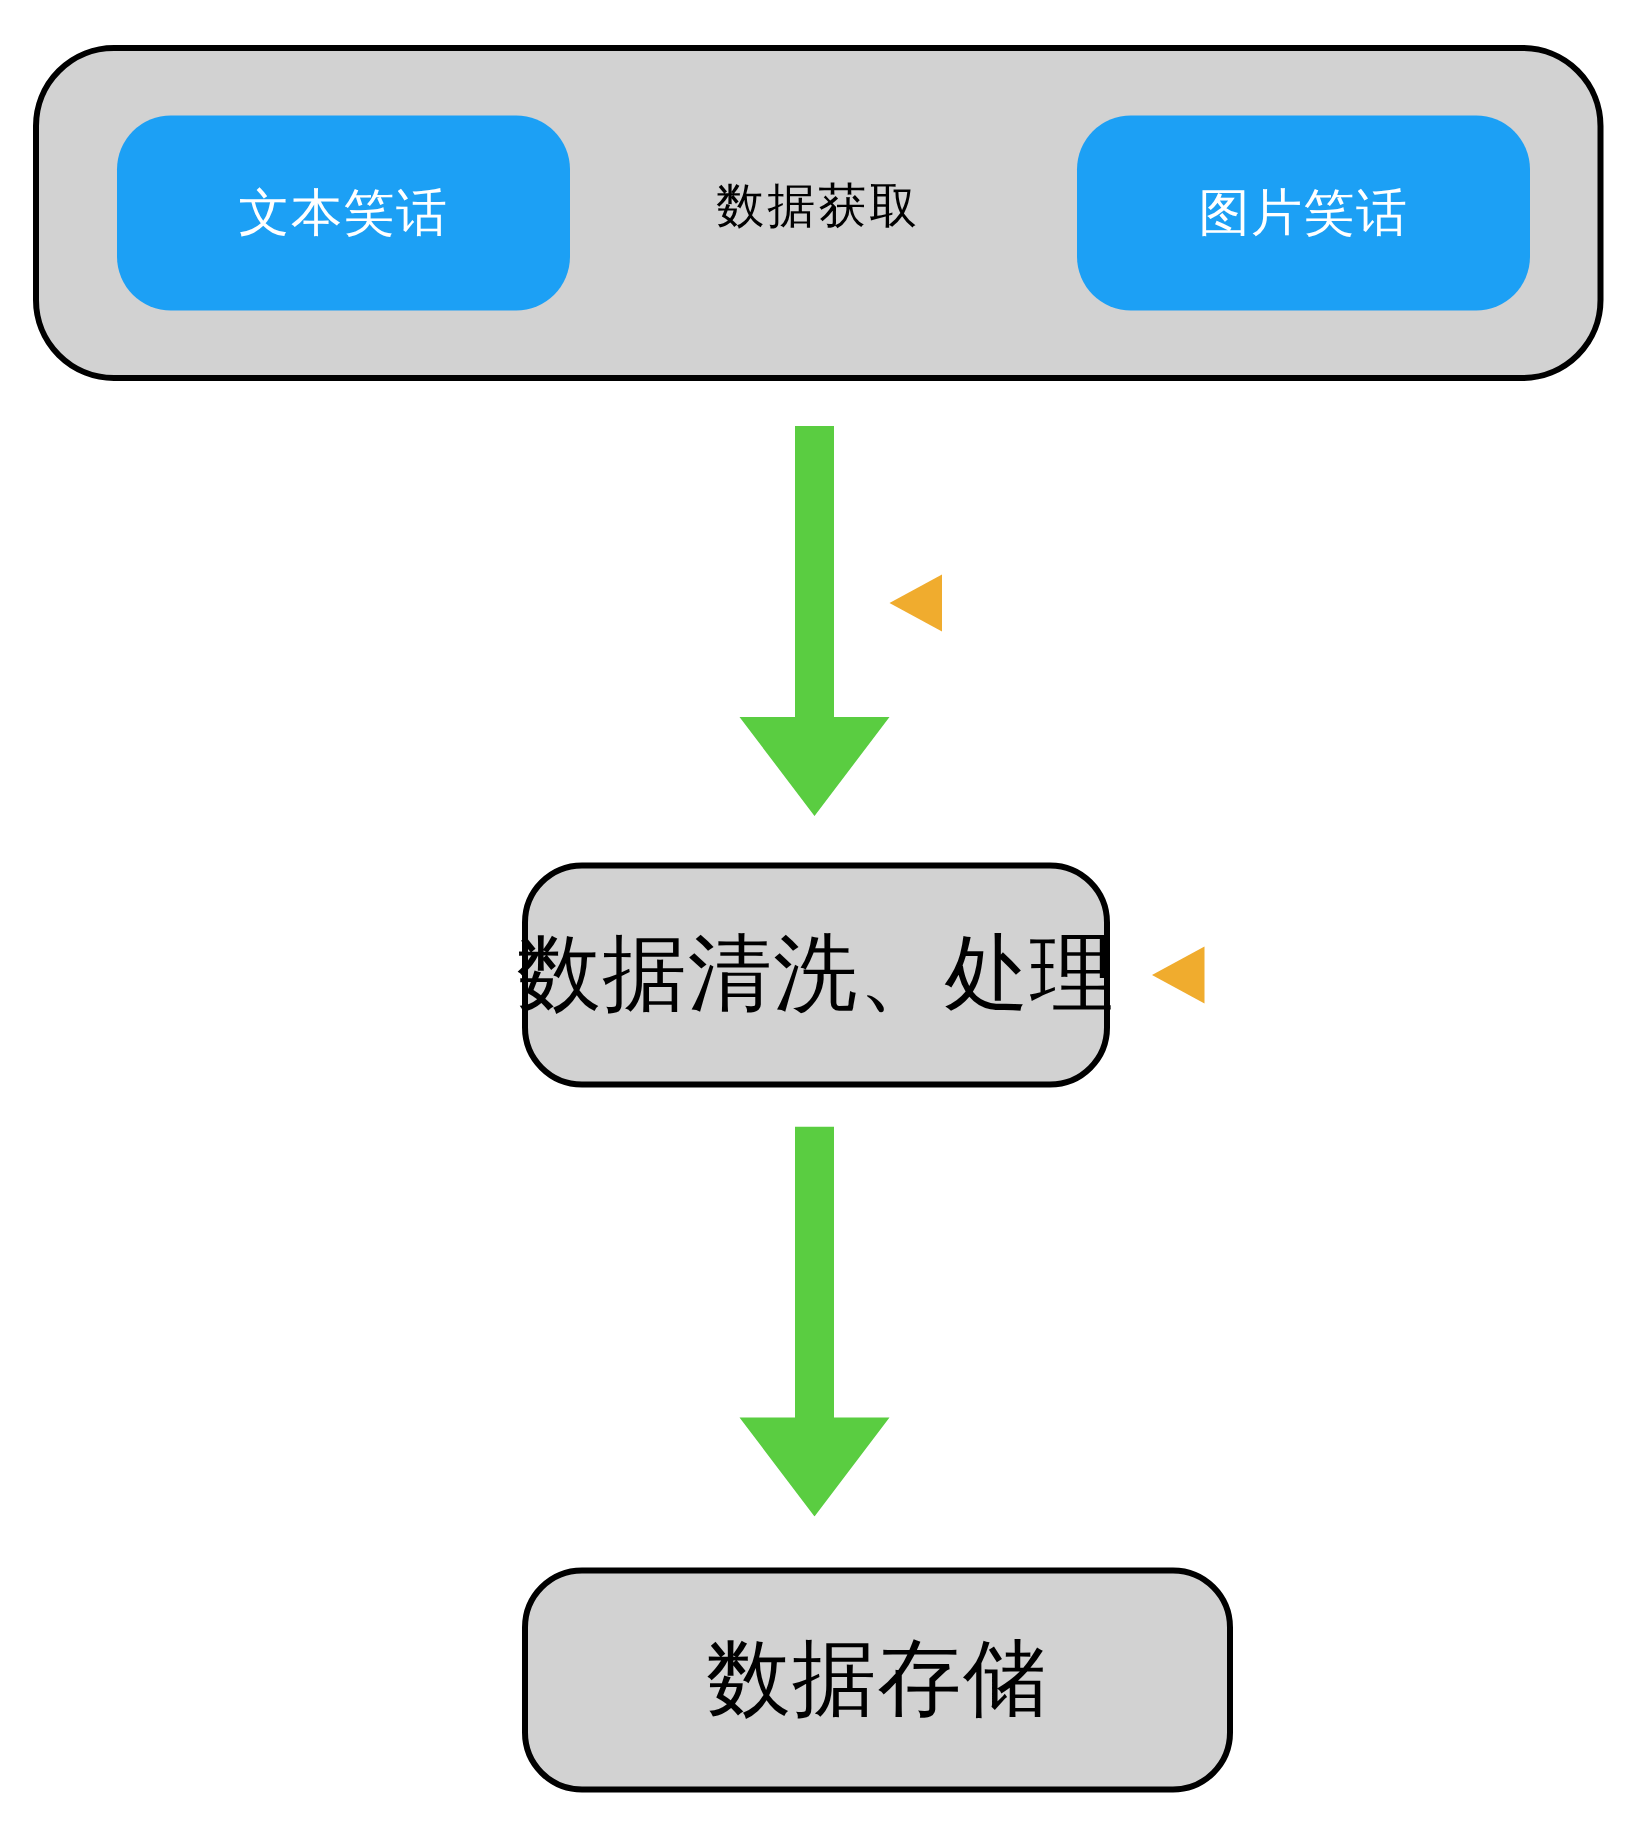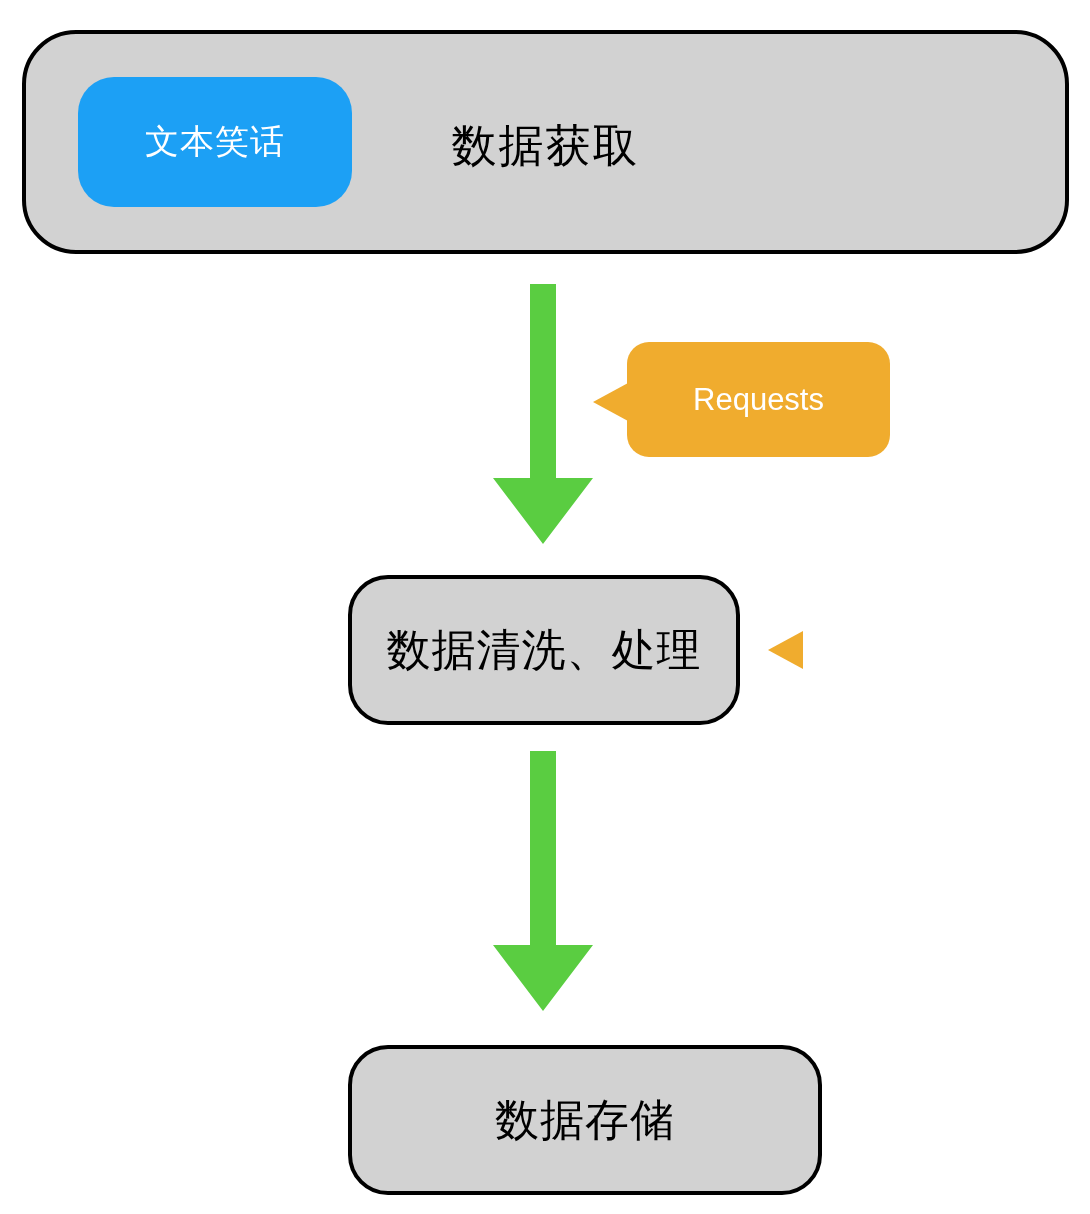--- a/index.html
+++ b/index.html
@@ -35,39 +35,39 @@
     width: 392px; height: 150px;
     border-radius: 40px;
   }
   #storage-node {
     left: 348px; top: 1045px;
     width: 474px; height: 150px;
     border-radius: 40px;
   }
   .node-label {
     color: var(--node-text, #000000);
-    font-size: 44px;
+    font-size: 56px;
     font-weight: 500;
     letter-spacing: 1px;
     white-space: nowrap;
   }
   #acquisition-title {
     position: absolute;
     left: 22px; top: 116px;
     width: 1047px;
     text-align: center;
     color: var(--node-text, #000000);
-    font-size: 45px;
+    font-size: 32px;
     font-weight: 500;
     letter-spacing: 2px;
   }
   
   .source-pill {
     position: absolute;
-    width: 274px; height: 130px;
+    width: 302px; height: 130px;
     background: var(--button-fill, #1CA0F5);
     border-radius: 36px;
     display: flex;
     align-items: center;
     justify-content: center;
   }
   #text-joke-pill  { left: 78px;  top: 77px; }
   #image-joke-pill { left: 718px; top: 77px; }
   .source-pill .pill-label {
     color: var(--button-text, #FFFFFF);
@@ -116,29 +116,29 @@
 <div id="canvas">
 
   <div id="acquisition-group" class="node"></div>
 
   <div id="text-joke-pill" class="source-pill">
     <span class="pill-label">文本笑话</span>
   </div>
 
   <div id="acquisition-title">数据获取</div>
 
+  <div id="image-joke-pill" class="source-pill">
+    <span class="pill-label">图片笑话</span>
+  </div>
 
   <svg id="arrow-1" class="down-arrow" width="106" height="260" viewBox="0 0 106 260">
     <polygon points="40,0 66,0 66,194 103,194 53,260 3,194 40,194" fill="currentColor"></polygon>
   </svg>
 
   <div id="requests-tail" class="callout-tail"></div>
-  <div id="requests-callout" class="callout">
-    <span class="callout-label">Requests</span>
-  </div>
 
   <div id="cleaning-node" class="node">
     <span class="node-label">数据清洗、处理</span>
   </div>
 
   <div id="bs4-tail" class="callout-tail"></div>
 
   <svg id="arrow-2" class="down-arrow" width="106" height="260" viewBox="0 0 106 260">
     <polygon points="40,0 66,0 66,194 103,194 53,260 3,194 40,194" fill="currentColor"></polygon>
   </svg>

